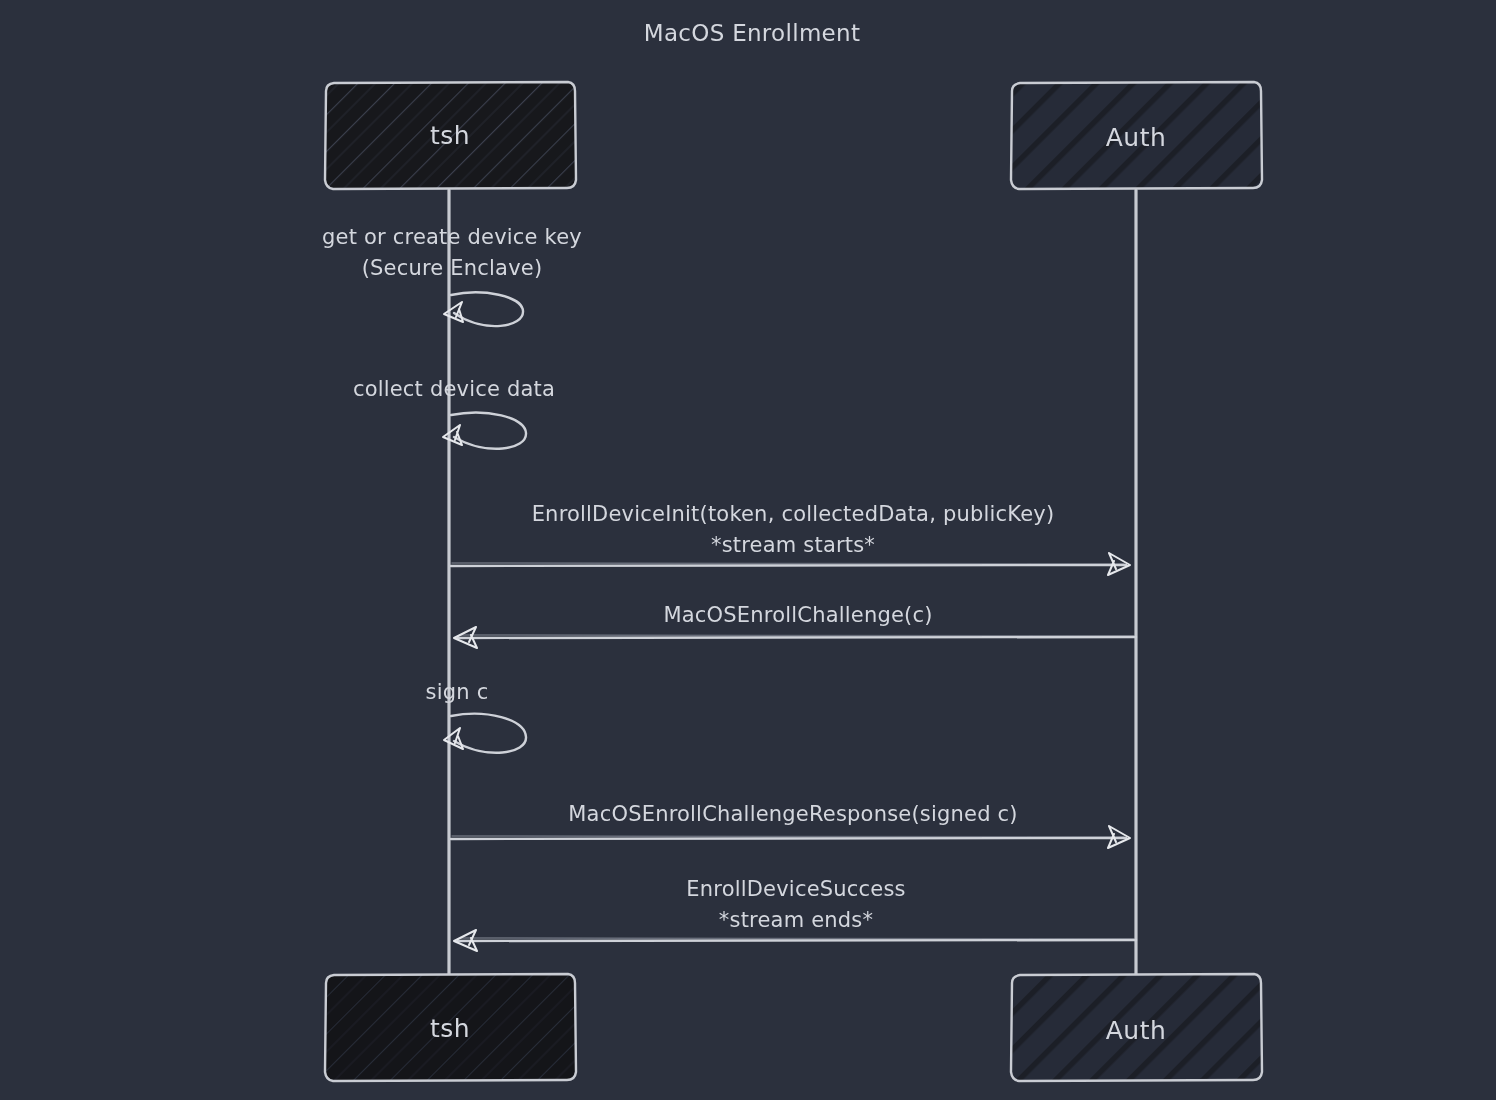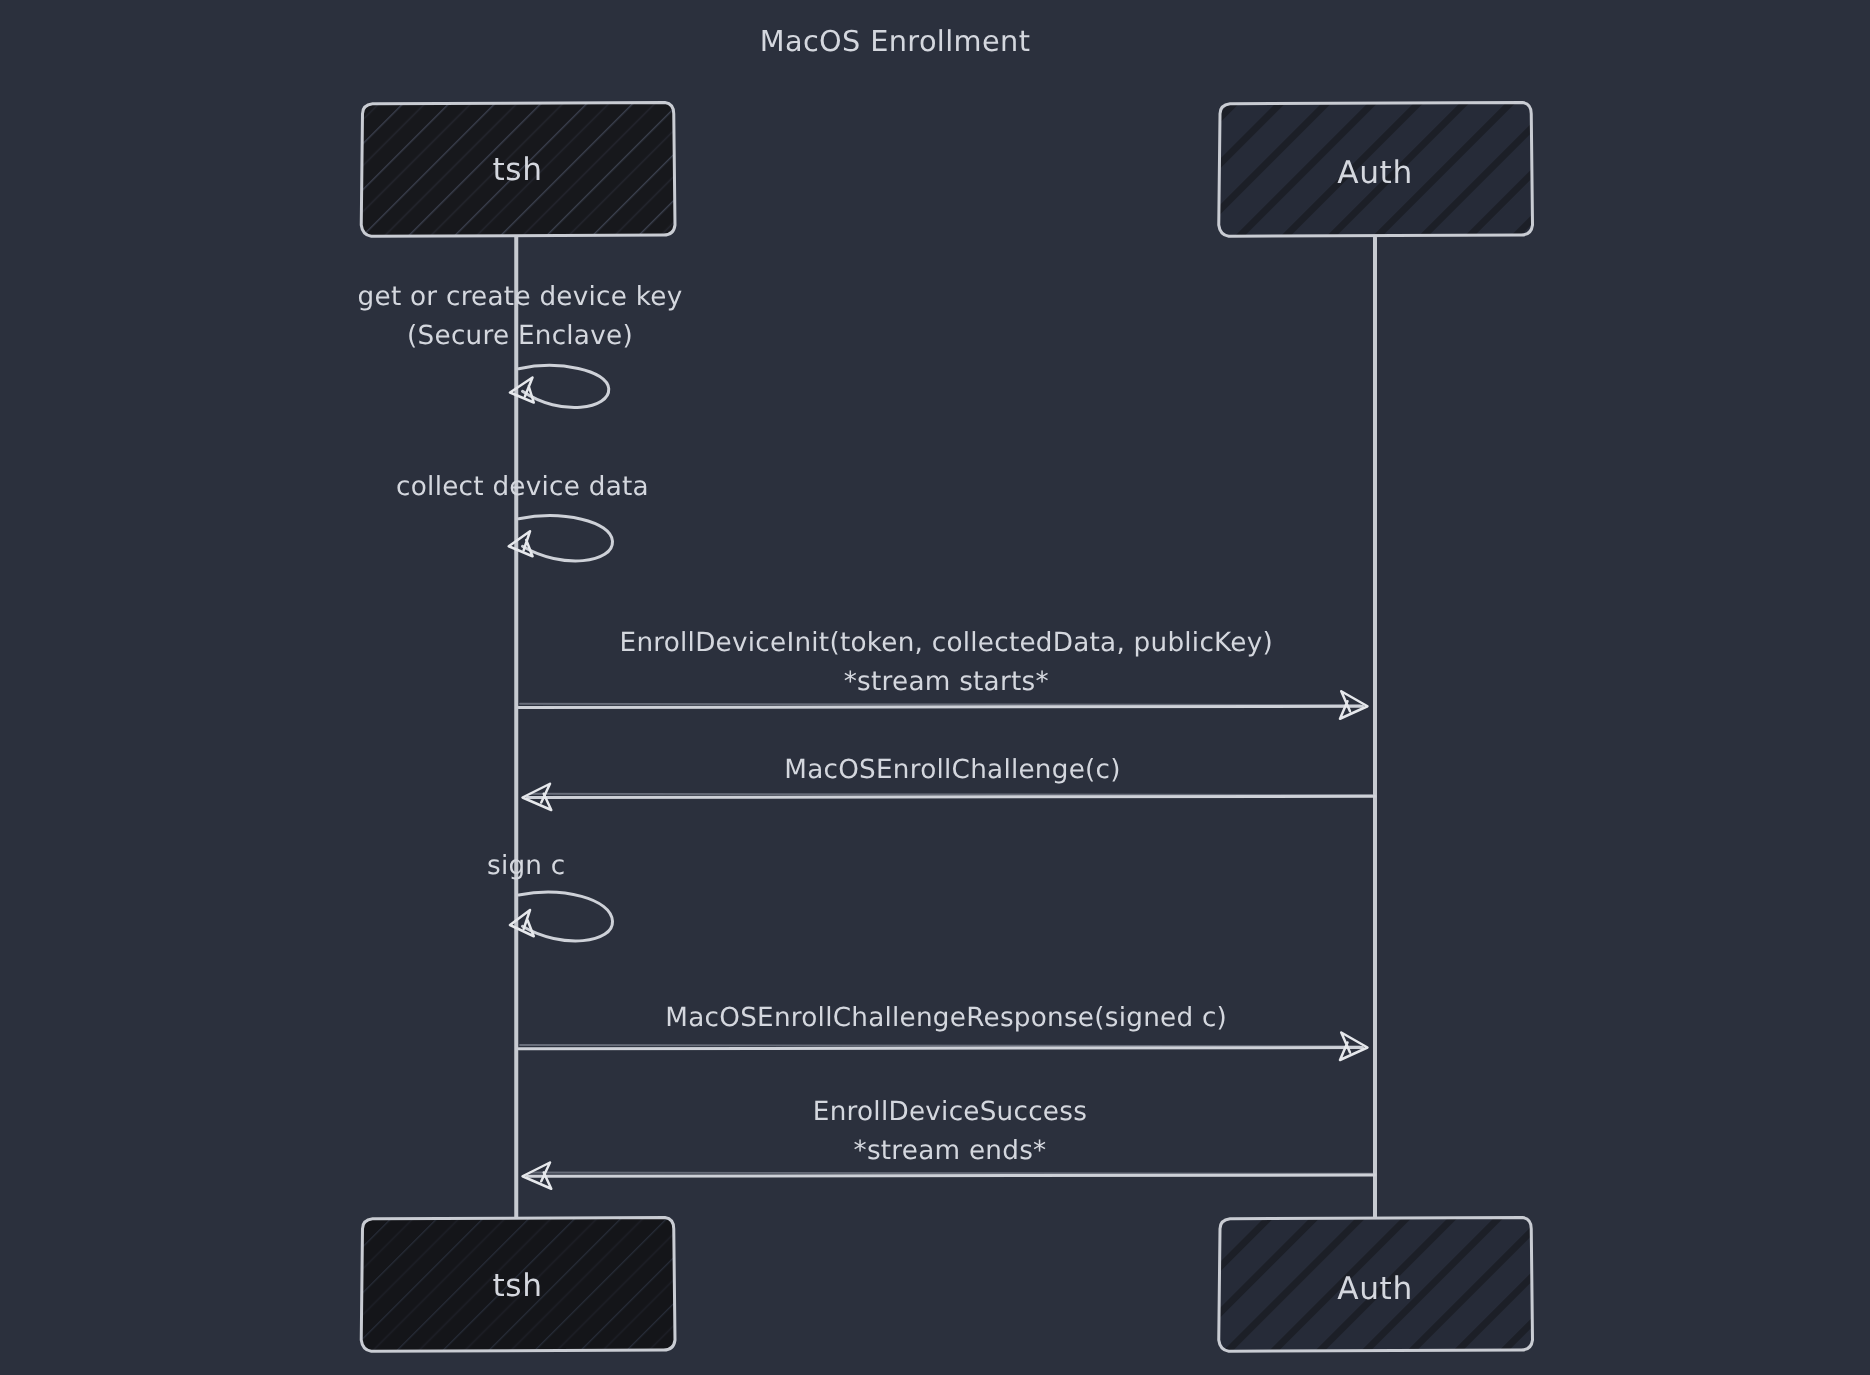--- a/index.html
+++ b/index.html
@@ -10,20 +10,21 @@
   body {
     width: 1496px;
     height: 1100px;
     overflow: hidden;
     font-family: "DejaVu Sans", sans-serif;
   }
   #canvas-wrap {
     position: relative;
     width: 1448px;
     height: 1100px;
+    margin-left: 36px;
   }
   svg#diagram {
     position: absolute;
     top: 0;
     left: 0;
     width: 1496px;
     height: 1100px;
     display: block;
   }
   .diag-text {

